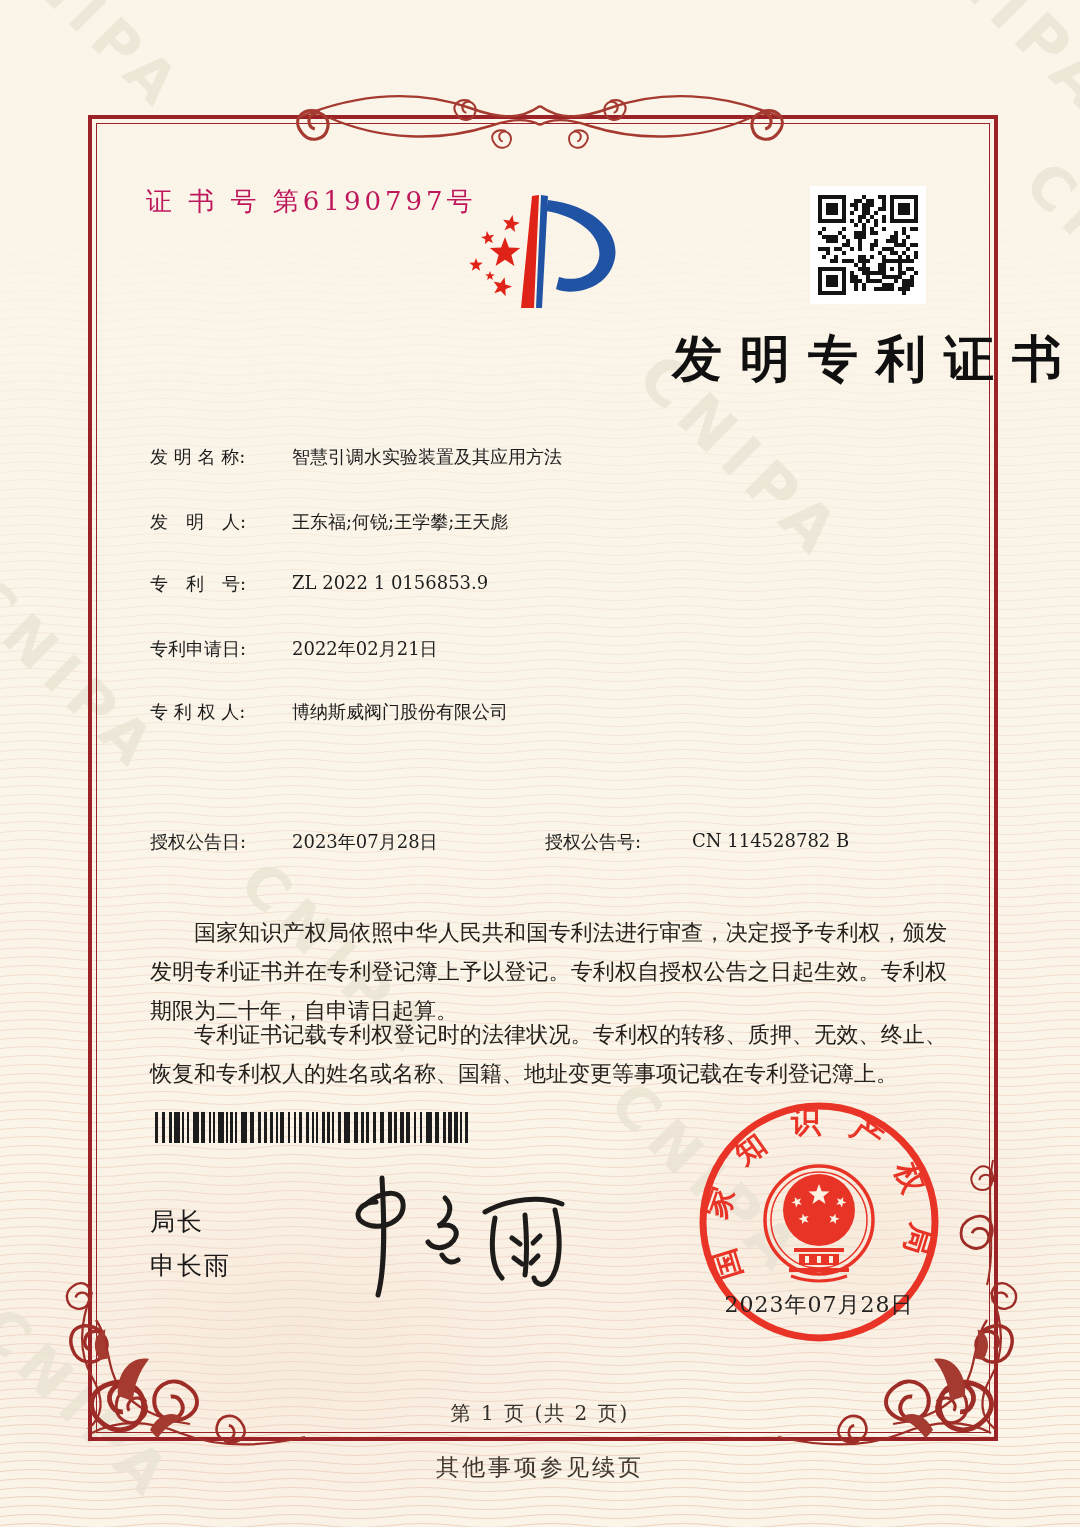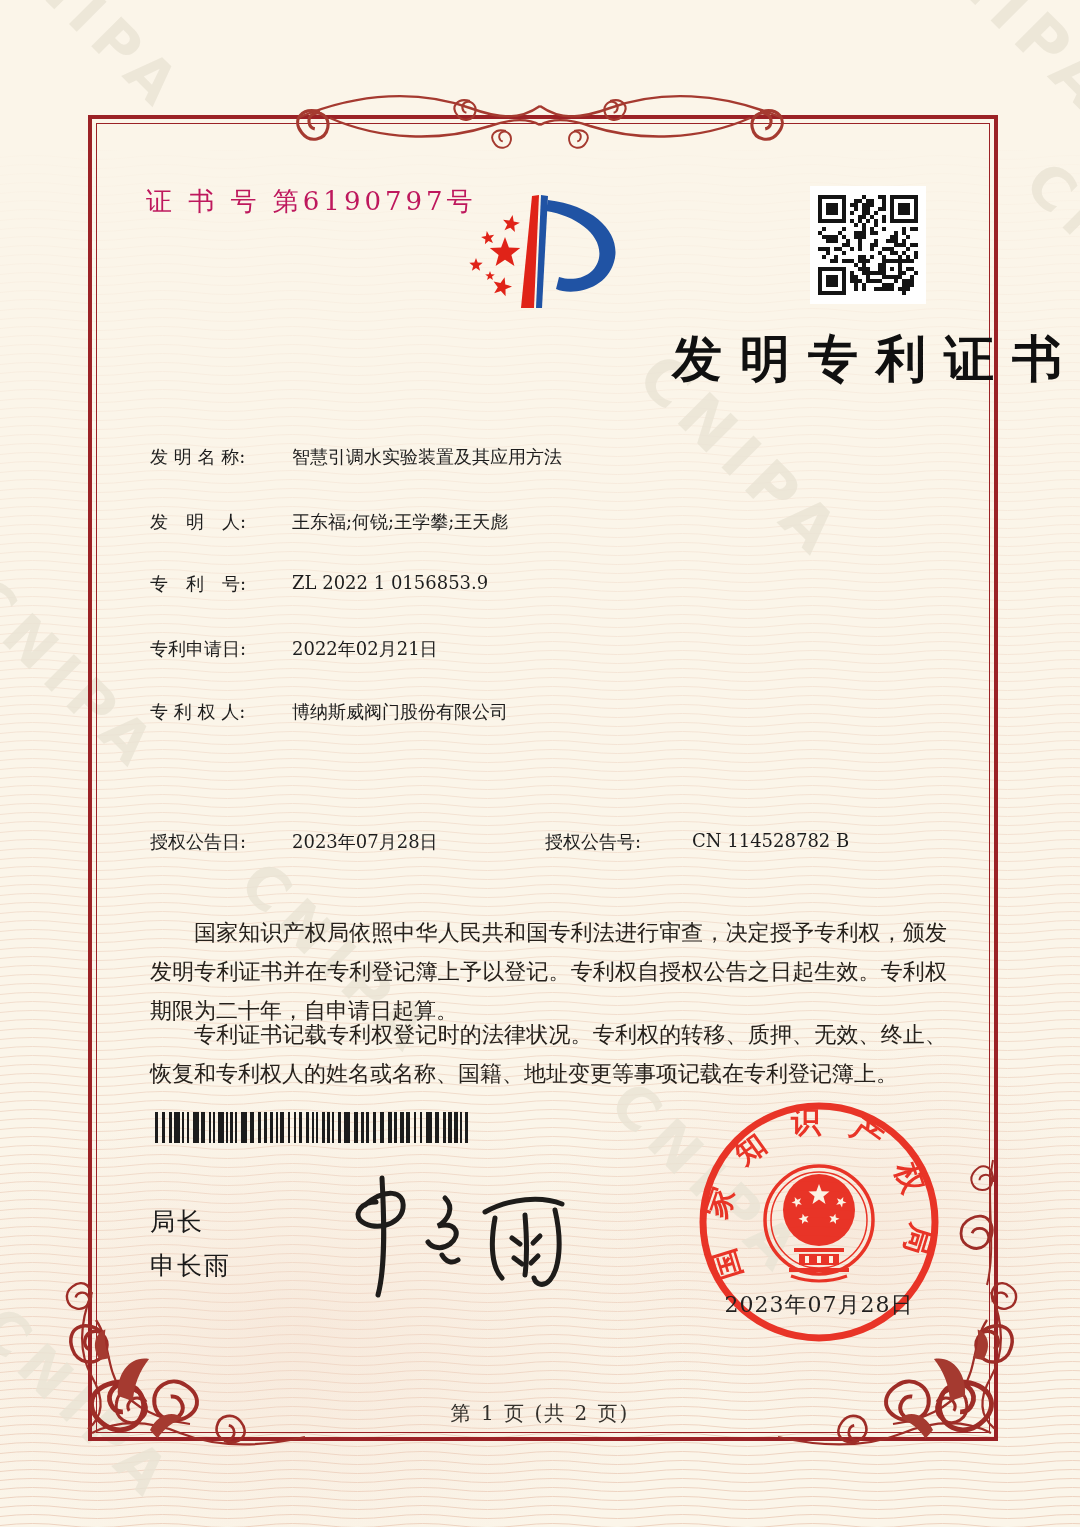--- a/index.html
+++ b/index.html
@@ -554,14 +554,15 @@
         <rect x="124" y="158" width="4" height="7" fill="#fdf3e4"></rect>
         <rect x="136" y="158" width="4" height="7" fill="#fdf3e4"></rect>
         <rect x="96" y="170" width="60" height="4" fill="#e8291c"></rect>
         <path d="M98,178 Q126,188 154,178" fill="none" stroke="#e8291c" stroke-width="3"></path>
       </g>
       <text x="126" y="214" text-anchor="middle" font-size="22" fill="#151515" letter-spacing="1" font-family="'DejaVu Serif','Liberation Serif',serif">2023年07月28日</text>
     </g>
   </svg>
 
   <div class="content page-num">第 1 页 (共 2 页)</div>
+  <div class="content cont-note">其他事项参见续页</div>
 
 </div>
 
 </body></html>

